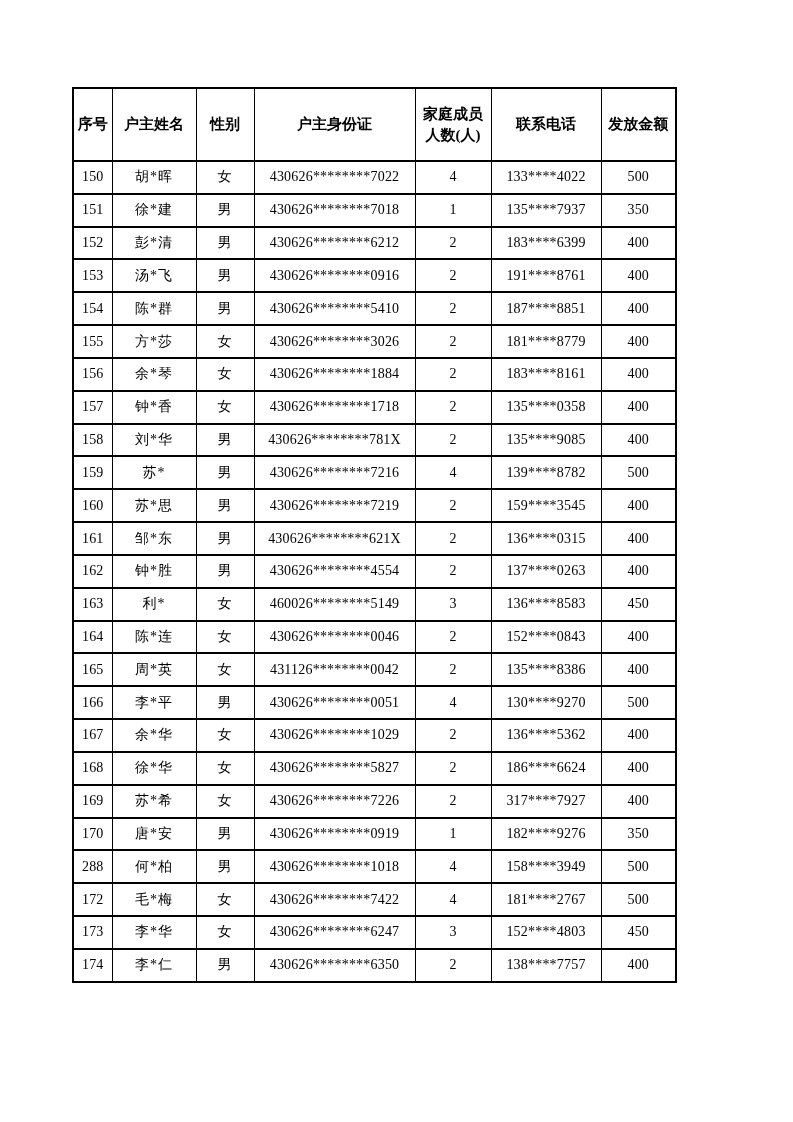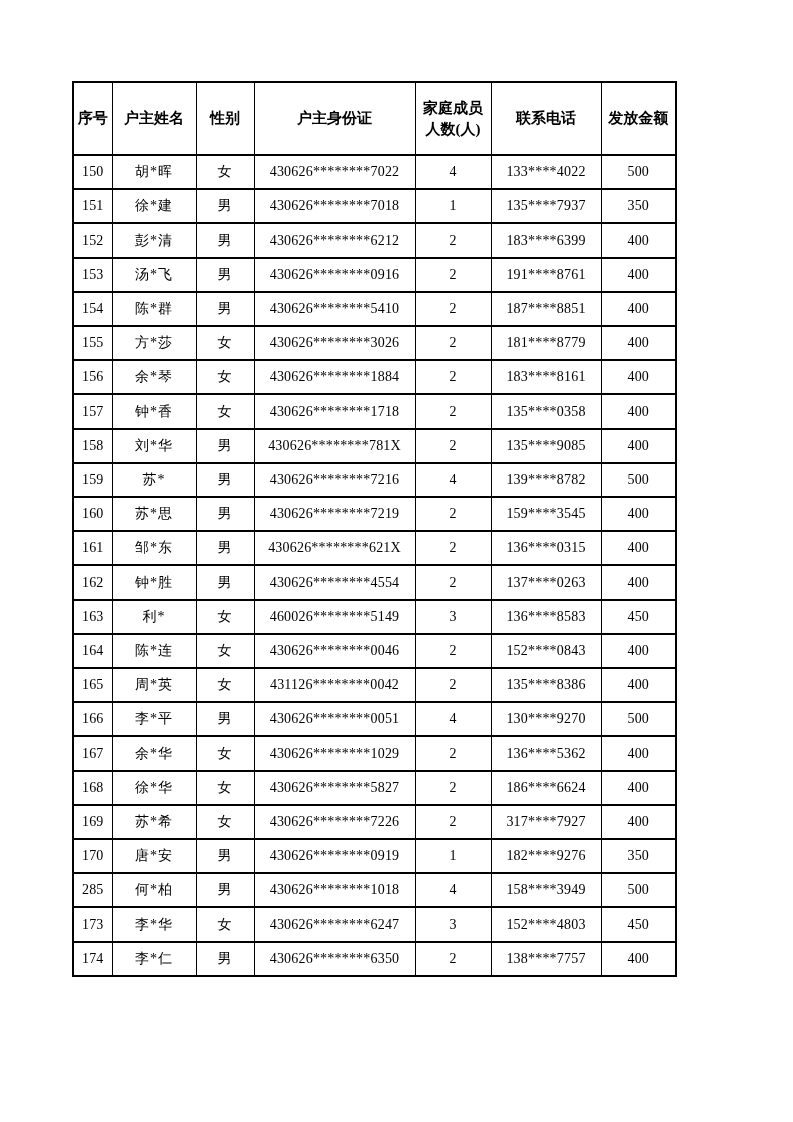--- a/index.html
+++ b/index.html
@@ -16,21 +16,21 @@
     height:1122px;
     background:var(--bg-color);
     font-family:"Liberation Serif","DejaVu Serif",serif;
     color:var(--text-color);
     position:relative;
     overflow:hidden;
   }
   .sheet{
     position:absolute;
     left:72px;
-    top:81px;
+    top:87px;
   }
   table.roster{
     border-collapse:collapse;
     table-layout:fixed;
     width:603px;
     height:896px;
     border:2px solid var(--border-color);
   }
   .col-0{width:39px;}
   .col-1{width:84px;}
@@ -281,26 +281,35 @@
         <tr>
           <td class="cell-index">170</td>
           <td class="cell-name">唐*安</td>
           <td class="cell-gender">男</td>
           <td class="cell-id">430626********0919</td>
           <td class="cell-members">1</td>
           <td class="cell-phone">182****9276</td>
           <td class="cell-amount">350</td>
         </tr>
         <tr>
-          <td class="cell-index">285</td>
+          <td class="cell-index">288</td>
           <td class="cell-name">何*柏</td>
           <td class="cell-gender">男</td>
           <td class="cell-id">430626********1018</td>
           <td class="cell-members">4</td>
           <td class="cell-phone">158****3949</td>
+          <td class="cell-amount">500</td>
+        </tr>
+        <tr>
+          <td class="cell-index">172</td>
+          <td class="cell-name">毛*梅</td>
+          <td class="cell-gender">女</td>
+          <td class="cell-id">430626********7422</td>
+          <td class="cell-members">4</td>
+          <td class="cell-phone">181****2767</td>
           <td class="cell-amount">500</td>
         </tr>
         <tr>
           <td class="cell-index">173</td>
           <td class="cell-name">李*华</td>
           <td class="cell-gender">女</td>
           <td class="cell-id">430626********6247</td>
           <td class="cell-members">3</td>
           <td class="cell-phone">152****4803</td>
           <td class="cell-amount">450</td>

